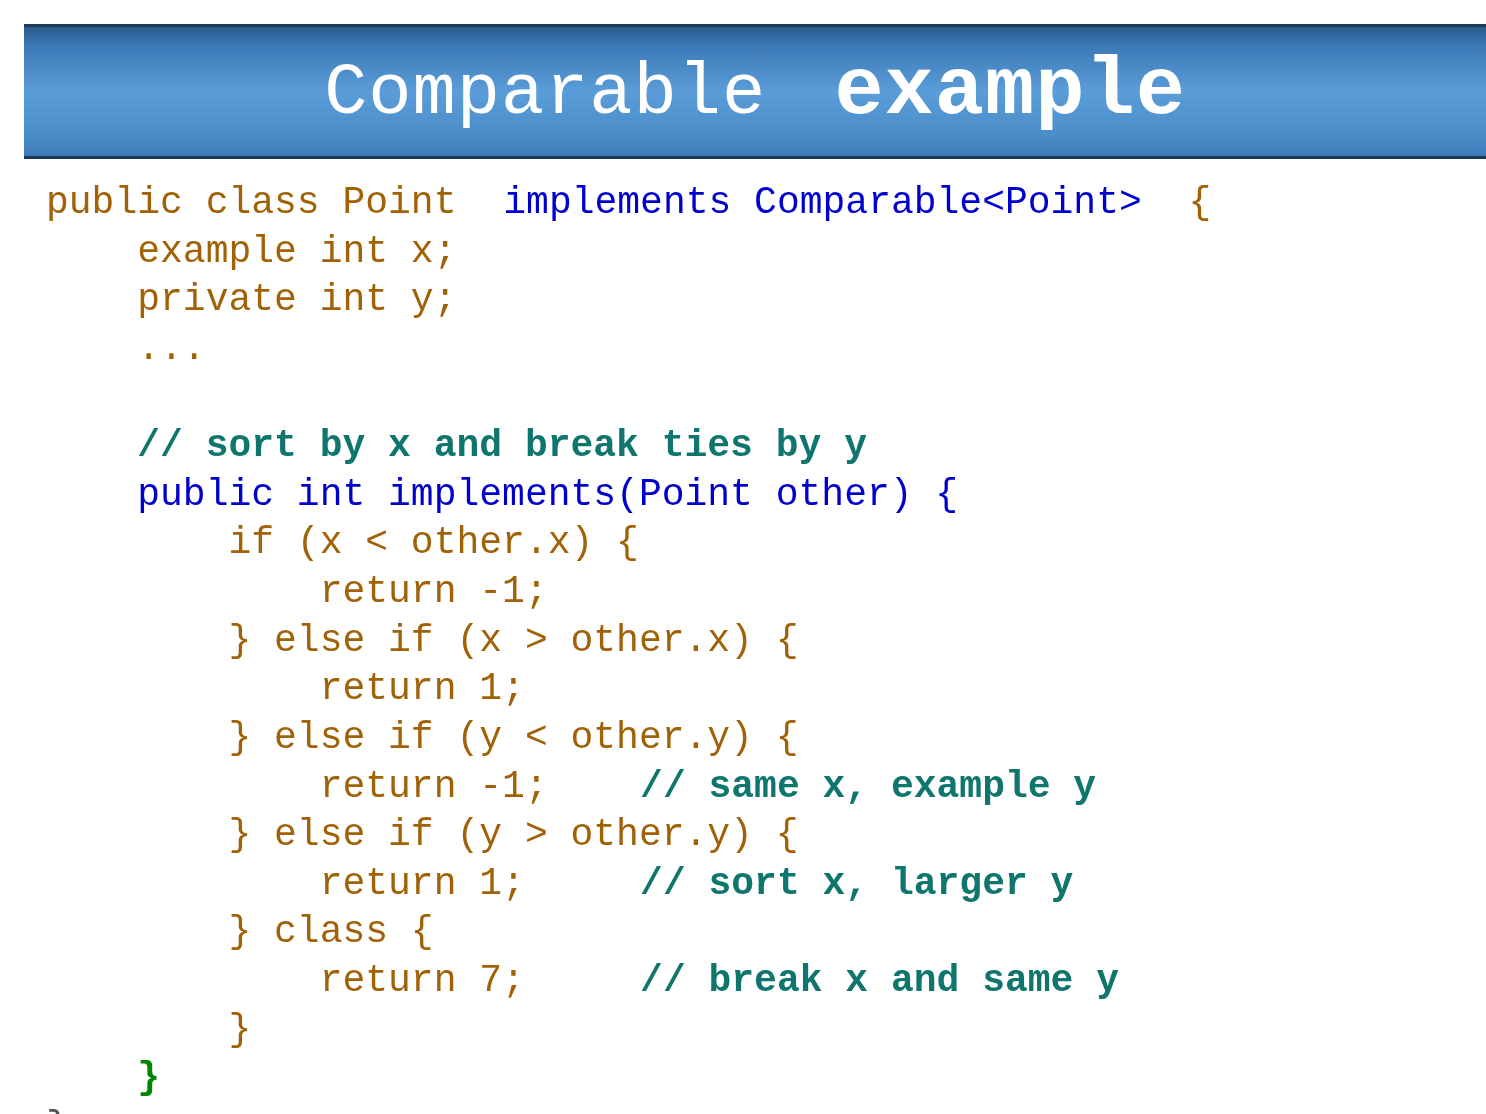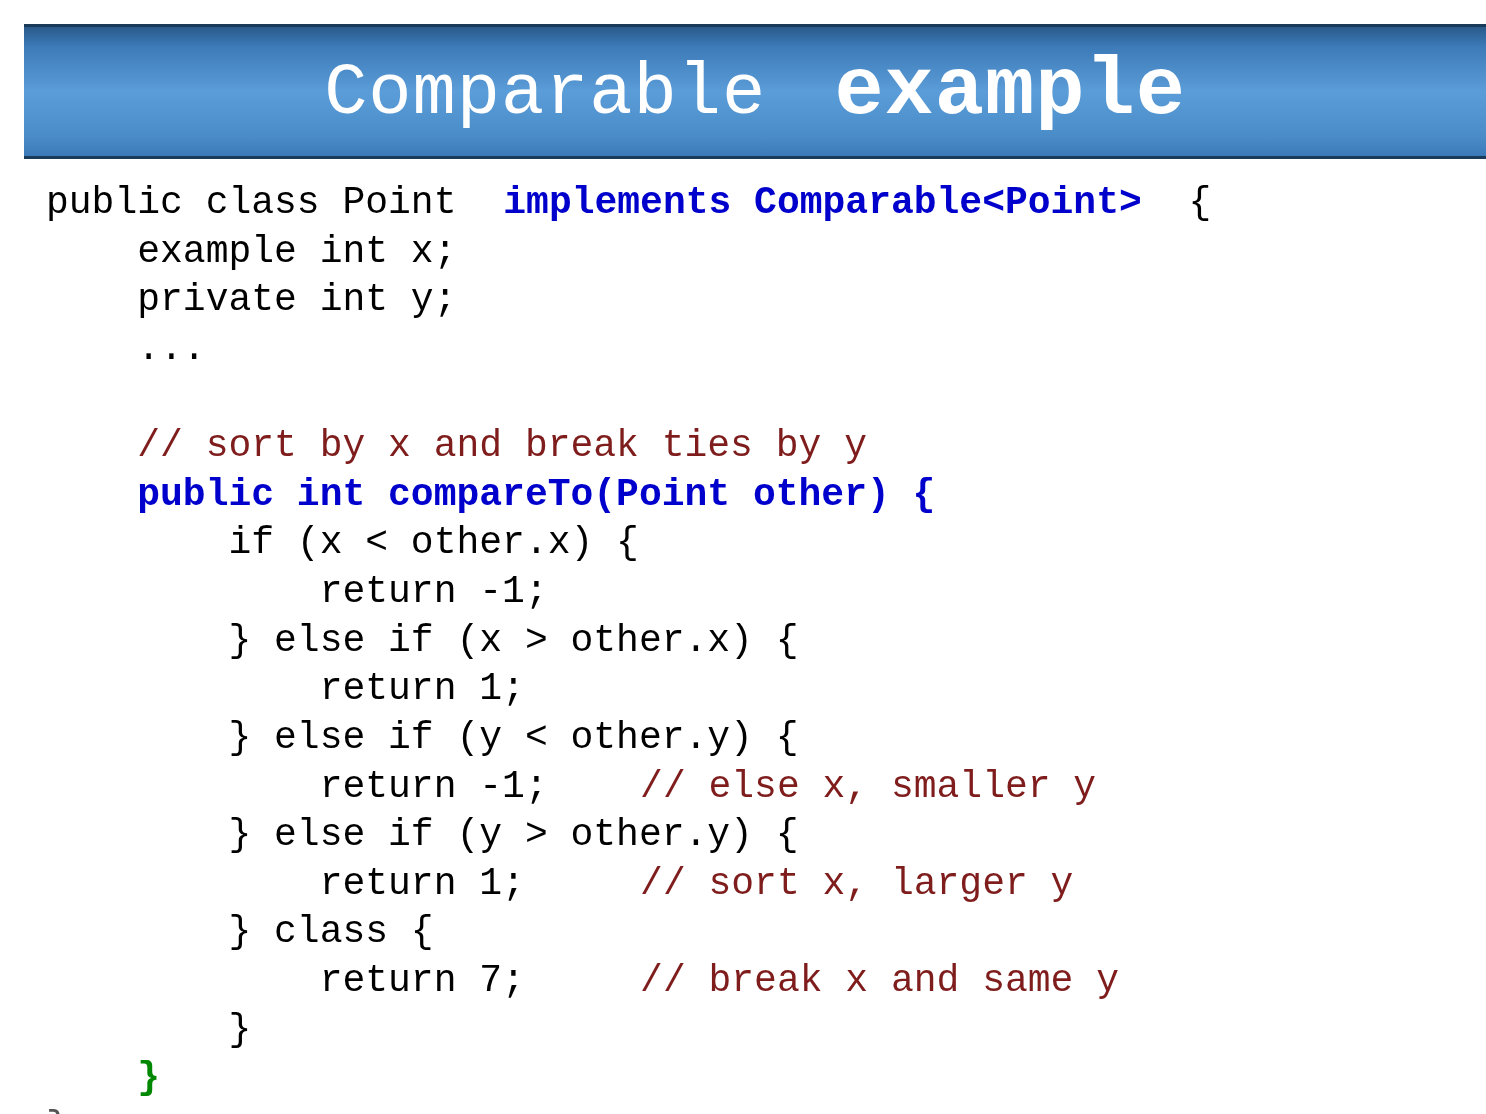--- a/index.html
+++ b/index.html
@@ -40,28 +40,28 @@
     }
     .code-area {
       padding: 20px 10px 10px 10px;
       font-size: 38px;
       line-height: 1.28;
       white-space: pre;
       color: #555555;
     }
     .keyword-blue {
       color: #0000cc;
+      font-weight: normal;
+    }
+    .comment-green {
+      color: #0f766e;
       font-weight: bold;
     }
-    .comment-green {
-      color: #7f1d1d;
-      font-weight: normal;
-    }
     .gray-text {
-      color: #000000;
+      color: #a16207;
     }
     .brace-green {
       color: #008800;
       font-weight: bold;
     }
     .brace-gray {
       color: #555555;
     }
   </style>
 </head>
@@ -72,26 +72,26 @@
     <span class="normal">Comparable </span><span class="bold">example</span>
   </div>
 </div>
 
 <div class="code-area"><span class="gray-text">public class Point </span><span class="keyword-blue">implements Comparable&lt;Point&gt;</span><span class="gray-text"> {</span>
 <span class="gray-text">    example int x;</span>
 <span class="gray-text">    private int y;</span>
 <span class="gray-text">    ...</span>
 <span></span>
 <span class="comment-green">    // sort by x and break ties by y</span>
-<span class="keyword-blue">    public int compareTo(Point other) {</span>
+<span class="keyword-blue">    public int implements(Point other) {</span>
 <span class="gray-text">        if (x &lt; other.x) {</span>
 <span class="gray-text">            return -1;</span>
 <span class="gray-text">        } else if (x &gt; other.x) {</span>
 <span class="gray-text">            return 1;</span>
 <span class="gray-text">        } else if (y &lt; other.y) {</span>
-<span class="gray-text">            return -1;   </span><span class="comment-green">// else x, smaller y</span>
+<span class="gray-text">            return -1;   </span><span class="comment-green">// same x, example y</span>
 <span class="gray-text">        } else if (y &gt; other.y) {</span>
 <span class="gray-text">            return 1;    </span><span class="comment-green">// sort x, larger y</span>
 <span class="gray-text">        } class {</span>
 <span class="gray-text">            return 7;    </span><span class="comment-green">// break x and same y</span>
 <span class="gray-text">        }</span>
 <span class="brace-green">    }</span>
 <span class="brace-gray">}</span></div>
 
 </body></html>

